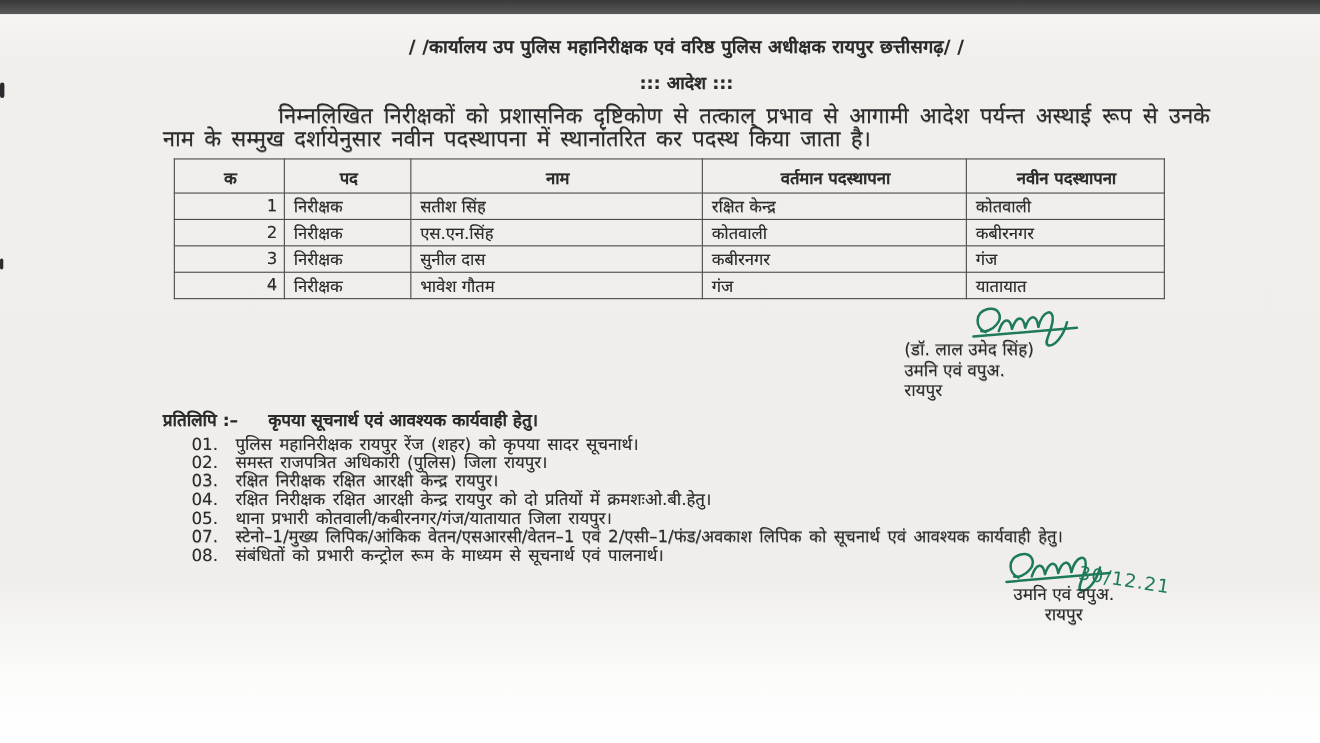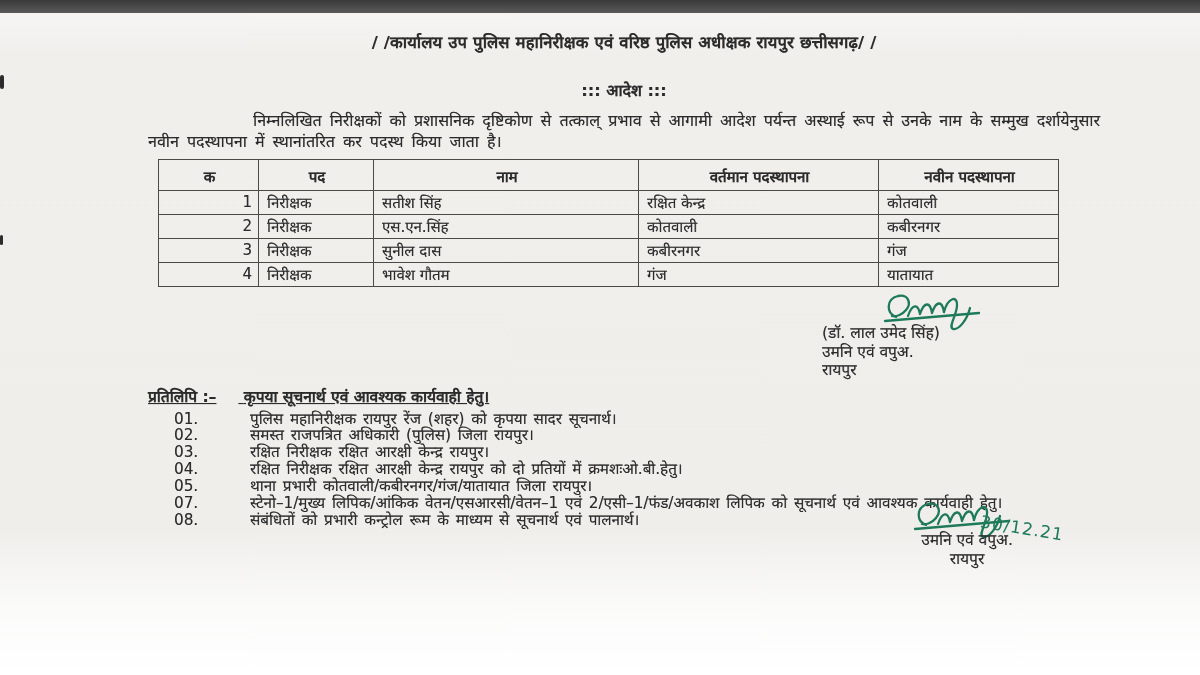--- a/index.html
+++ b/index.html
@@ -30,25 +30,25 @@
     text-align: center;
     font-weight: bold;
     font-size: 16.5px;
     letter-spacing: 0.2px;
     white-space: nowrap;
   }
   .order-title {
     text-align: center;
     font-weight: bold;
     font-size: 16px;
-    margin-top: 26px;
+    margin-top: 11px;
   }
   .intro {
     margin-top: 9px;
-    font-size: 16px;
+    font-size: 20px;
     line-height: 21px;
     text-align: justify;
     text-indent: 105px;
     word-spacing: 3px;
   }
 
   table.postings {
     border-collapse: collapse;
     width: 900px;
     margin: 7px 0 0 10px;
@@ -89,31 +89,29 @@
     font-size: 15.5px;
     font-weight: bold;
   }
   .ref-right { padding-right: 2px; }
   .ref-right .date-label { margin-right: 18px; }
 
   .copy-heading {
     margin-top: 5px;
     font-size: 15.5px;
     font-weight: bold;
-    text-decoration: underline;
   }
   .copy-heading .copy-label { margin-right: 22px; }
 
   .copy-list { margin-top: 4px; }
   .copy-item {
     display: flex;
     font-size: 15.2px;
     line-height: 16.4px;
     margin-bottom: 0.5px;
-    gap: 36px;
   }
   .copy-item .num {
     width: 40px;
     margin-left: 26px;
     flex: none;
   }
   .copy-item .txt {
     flex: 1;
     text-align: justify;
     word-spacing: 2px;

